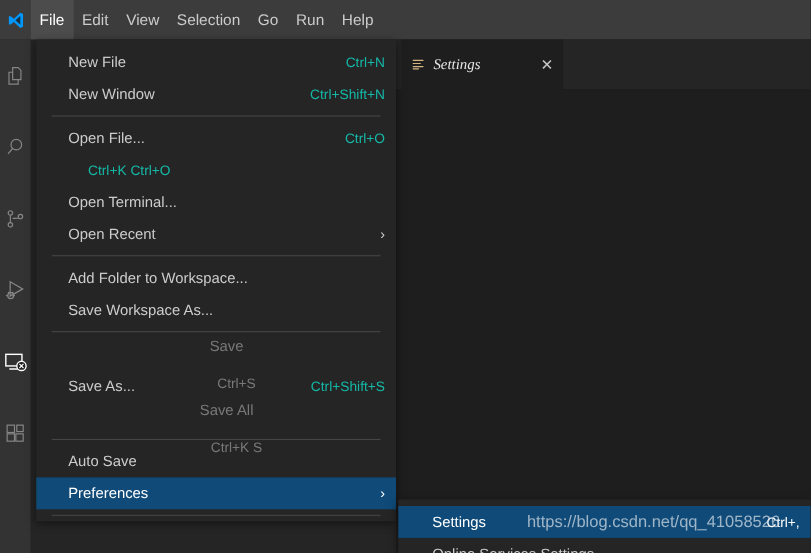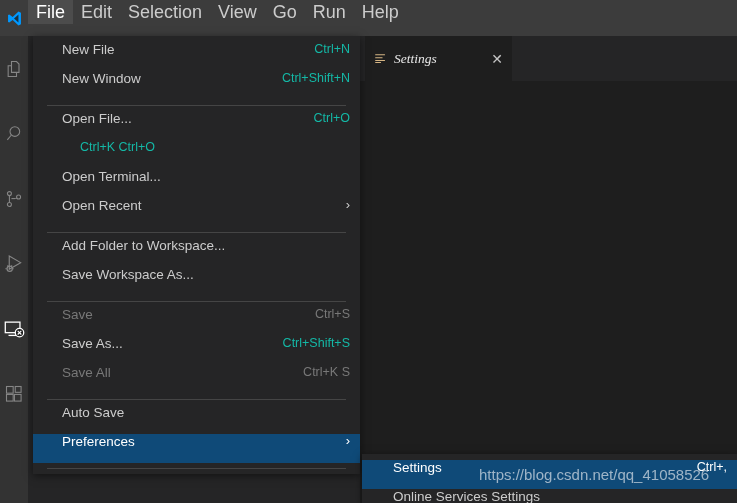--- a/index.html
+++ b/index.html
@@ -37,23 +37,23 @@
   }
   .menubar {
     display: flex;
     align-items: stretch;
     height: 36px;
   }
   .menubar-item {
     display: flex;
     align-items: center;
     padding: 0 8px;
-    height: 24px;
+    height: 36px;
     color: #cccccc;
-    font-size: 18px;
+    font-size: 14px;
     line-height: 1;
     white-space: nowrap;
     cursor: default;
   }
   .menubar-item.active {
     background: #4c4c4c;
     color: #ffffff;
   }
 
   
@@ -153,30 +153,30 @@
     background: #252526;
     box-shadow: 0 2px 8px rgba(0,0,0,0.5);
     padding: 6px 0 0 0;
     box-sizing: border-box;
     z-index: 50;
   }
   .menu-row {
     position: relative;
     height: 29px;
     display: flex;
-    align-items: flex-start;
+    align-items: center;
     padding: 0 10px 0 29px;
     box-sizing: border-box;
     color: #cccccc;
     font-size: 13.5px;
     white-space: nowrap;
     cursor: default;
     gap: 20px;
   }
-  .menu-row.disabled { color: #787878; }
+  .menu-row.disabled { color: #787878; flex-direction: column; }
   .menu-row.selected {
     background: #0f4a78;
     color: #ffffff;
   }
   .menu-label { flex: 1; }
   .menu-key {
     color: #14b8a6;
     font-size: 12.5px;
     padding-left: 18px;
   }
@@ -231,22 +231,22 @@
   <div class="titlebar">
     <div class="vscode-logo">
       <svg width="17" height="17" viewBox="0 0 24 24">
         <path d="M17.6 2.2 9.4 9.9 4.6 6.3 2.9 7.1v9.8l1.7.8 4.8-3.6 8.2 7.7 3.5-1.6V3.8l-3.5-1.6z" fill="#0098ff"></path>
         <path d="M17.6 6.4v11.2L11.3 12l6.3-5.6z" fill="#1e1e1e" opacity="0.85"></path>
       </svg>
     </div>
     <div class="menubar">
       <div class="menubar-item active">File</div>
       <div class="menubar-item">Edit</div>
+      <div class="menubar-item">View</div>
       <div class="menubar-item">Selection</div>
-      <div class="menubar-item">View</div>
       <div class="menubar-item">Go</div>
       <div class="menubar-item">Run</div>
       <div class="menubar-item">Help</div>
     </div>
   </div>
 
   <div class="activitybar">
 
     <div class="act-item">
       <span>

